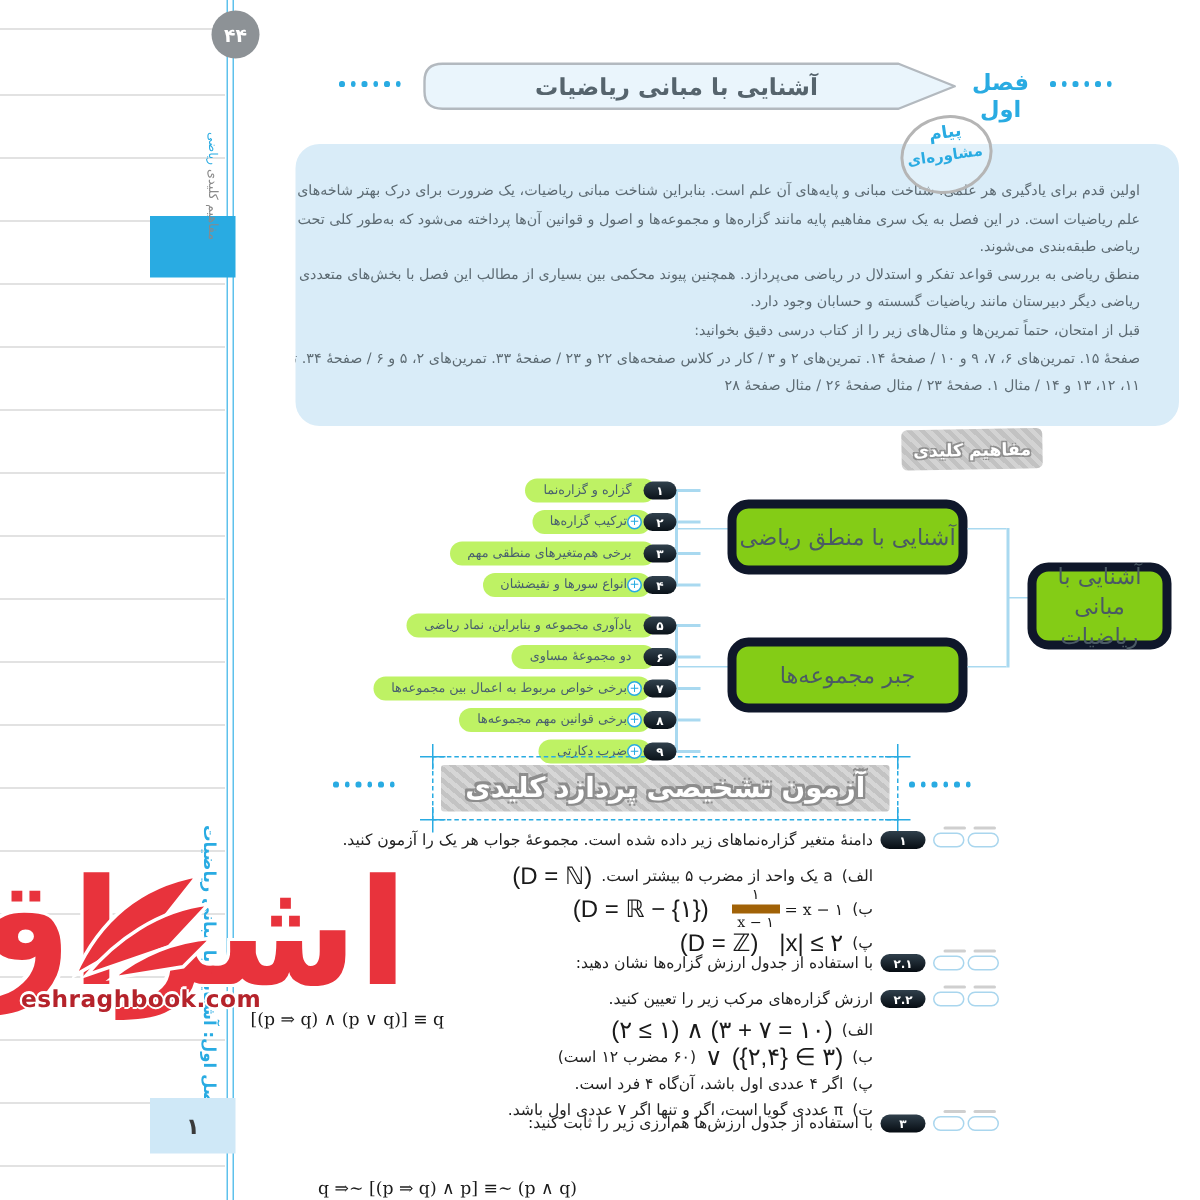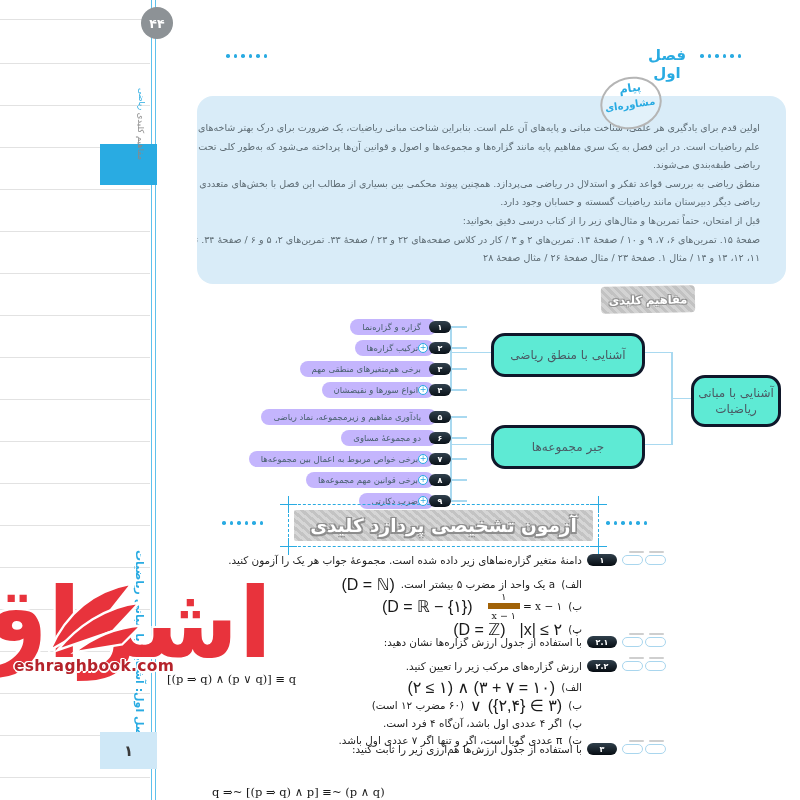--- a/index.html
+++ b/index.html
@@ -49,34 +49,34 @@
 
   
   .stamp{left:601px;top:286px;width:94px;height:27px;border-radius:4px;transform:rotate(-1deg);
     background:repeating-linear-gradient(45deg,#d3d3d3 0 3px,#c2c2c2 3px 6px);
     display:flex;align-items:center;justify-content:center;color:#fff;font-weight:bold;font-size:11.5px;
     text-shadow:1px 1px 0 #909090,-1px -1px 0 #909090,1px -1px 0 #909090,-1px 1px 0 #909090;direction:rtl;}
 
   
   .map{left:195px;top:316px;width:592px;height:196px;}
   .kc-row{position:absolute;display:flex;align-items:center;height:16px;direction:ltr;right:336px;}
-  .kc-pill{display:flex;align-items:center;height:16px;background:#c4b5fd;border-radius:9px;
+  .kc-pill{display:flex;align-items:center;height:16px;background:#bef264;border-radius:9px;
     padding:0 16px 0 12px;font-size:8.5px;color:#49606e;white-space:nowrap;direction:rtl;}
   .kc-plus{width:10px;height:10px;border-radius:50%;border:1.2px solid #29abe2;background:#fff;color:#29abe2;
     font-size:8px;line-height:1;display:flex;align-items:center;justify-content:center;box-sizing:border-box;
     margin-left:-16px;z-index:2;}
   .kc-badge{width:22px;height:12px;border-radius:6px;background:linear-gradient(180deg,#31414d,#0a1219);
     color:#fff;font-size:8px;font-weight:bold;display:flex;align-items:center;justify-content:center;
     direction:ltr;z-index:3;}
   .kc-badge.noplus{margin-left:-8px;}
   .kc-badge.wplus{margin-left:1px;}
   .mline{position:absolute;background:#a9d9f0;}
-  .kc-node{position:absolute;border:3px solid #0f172a;border-radius:14px;background:#5eead4;
+  .kc-node{position:absolute;border:6px solid #0f172a;border-radius:14px;background:#84cc16;
     display:flex;flex-direction:column;align-items:center;justify-content:center;
-    font-size:12px;color:#4a5a64;direction:rtl;text-align:center;line-height:1.35;}
+    font-size:15px;color:#4a5a64;direction:rtl;text-align:center;line-height:1.35;}
 
   
   .banner{left:288px;top:504px;width:311px;height:43px;border:1.5px dashed #29abe2;box-sizing:border-box;}
   .banner .hatch{position:absolute;left:5px;top:5px;right:5px;bottom:5px;border-radius:2px;
     background:repeating-linear-gradient(40deg,#d6d6d6 0 3px,#c3c3c3 3px 6px);
     display:flex;align-items:center;justify-content:center;direction:rtl;
     color:#fff;font-weight:bold;font-size:18.5px;
     text-shadow:1.5px 1.5px 0 #8d8d8d,-1.5px -1.5px 0 #8d8d8d,1.5px -1.5px 0 #8d8d8d,-1.5px 1.5px 0 #8d8d8d;}
   .cross{position:absolute;width:17px;height:17px;
     background:linear-gradient(#29abe2,#29abe2) center/100% 1.3px no-repeat,
@@ -130,20 +130,26 @@
 
   <div class="abs dots hdr-dots-r">
     <i></i>
       <i></i>
       <i></i>
       <i></i>
       <i></i>
       <i></i>
     </div>
   <div class="abs hdr-chapter">فصل اول</div>
+  <div class="abs hdr-box">
+    <svg width="357" height="33" viewBox="0 0 357 33">
+      <path d="M14,1.5 H318 L355.5,16.5 L318,31.5 H14 Q2,31.5 2,20 V13 Q2,1.5 14,1.5 Z" fill="#eaf5fc" stroke="#b3b9bf" stroke-width="1.6" stroke-linejoin="round"></path>
+    </svg>
+    <div class="t">آشنایی با مبانی ریاضیات</div>
+  </div>
   <div class="abs dots hdr-dots-l">
     <i></i>
       <i></i>
       <i></i>
       <i></i>
       <i></i>
       <i></i>
     </div>
 
   <div class="abs adv-box">
@@ -181,21 +187,21 @@
       <span class="kc-pill">برخی هم‌متغیر‌های منطقی مهم</span>
       <span class="kc-badge noplus">۳</span>
     </div>
     <div class="kc-row" style="top:66px">
       <span class="kc-pill">انواع سورها و نقیضشان</span>
       <span class="kc-plus">+</span>
       <span class="kc-badge wplus">۴</span>
     </div>
 
     <div class="kc-row" style="top:93px">
-      <span class="kc-pill">یادآوری مفاهیم و زیرمجموعه، نماد ریاضی</span>
+      <span class="kc-pill">یادآوری مجموعه و بنابراین، نماد ریاضی</span>
       <span class="kc-badge noplus">۵</span>
     </div>
     <div class="kc-row" style="top:114px">
       <span class="kc-pill">دو مجموعهٔ مساوی</span>
       <span class="kc-badge noplus">۶</span>
     </div>
     <div class="kc-row" style="top:135px">
       <span class="kc-pill">برخی خواص مربوط به اعمال بین مجموعه‌ها</span>
       <span class="kc-plus">+</span>
       <span class="kc-badge wplus">۷</span>

